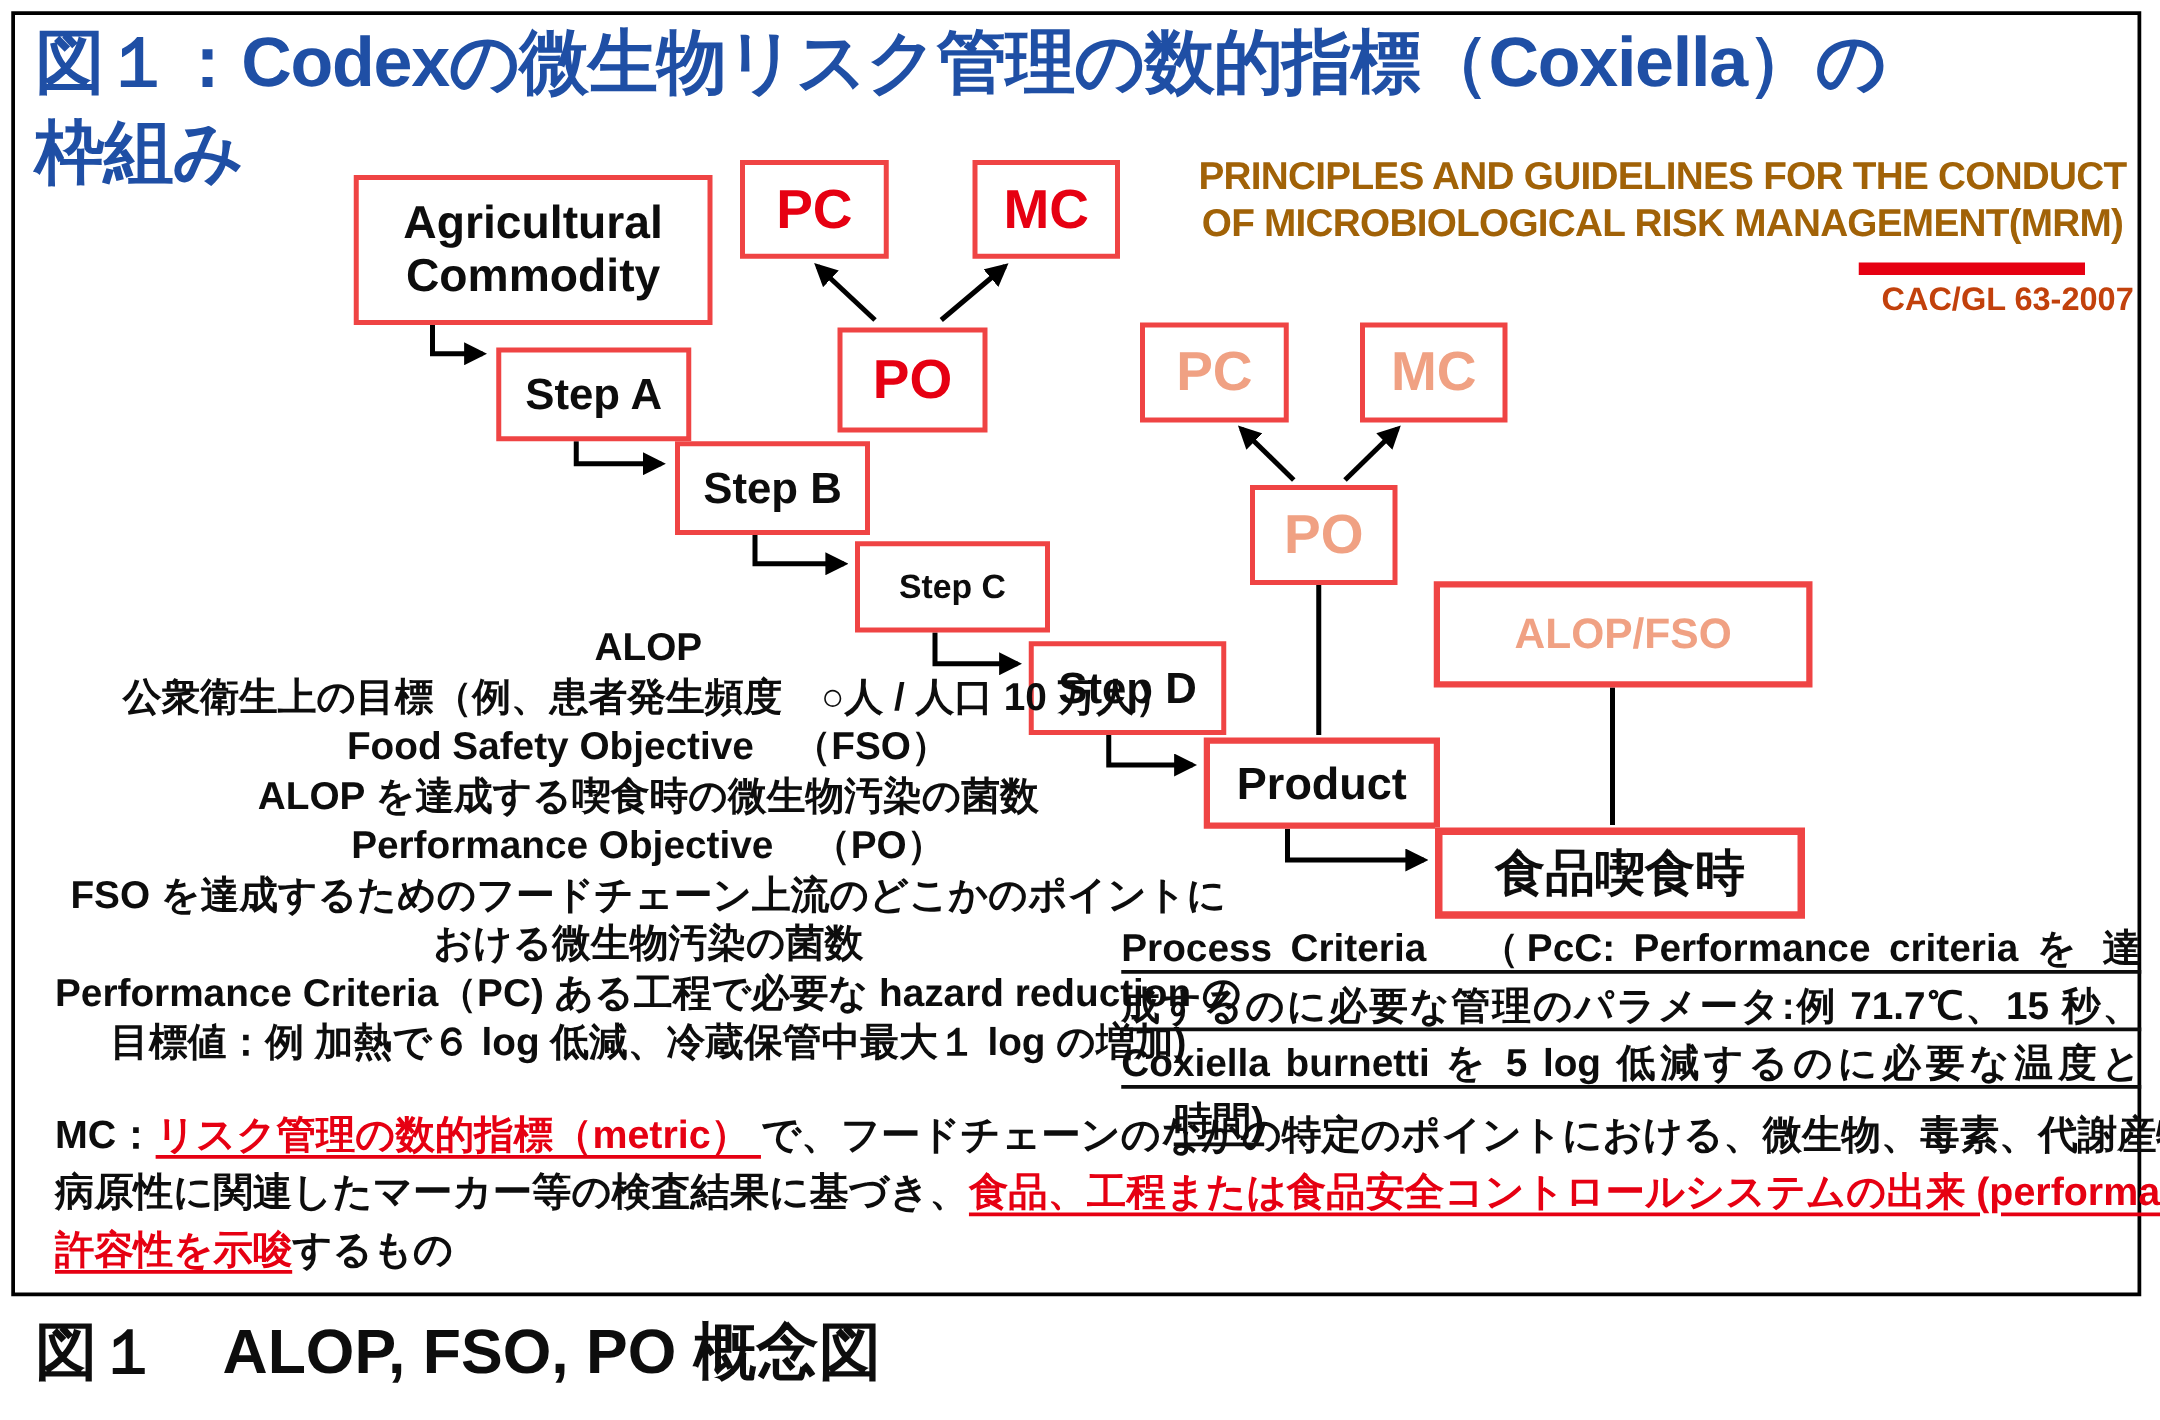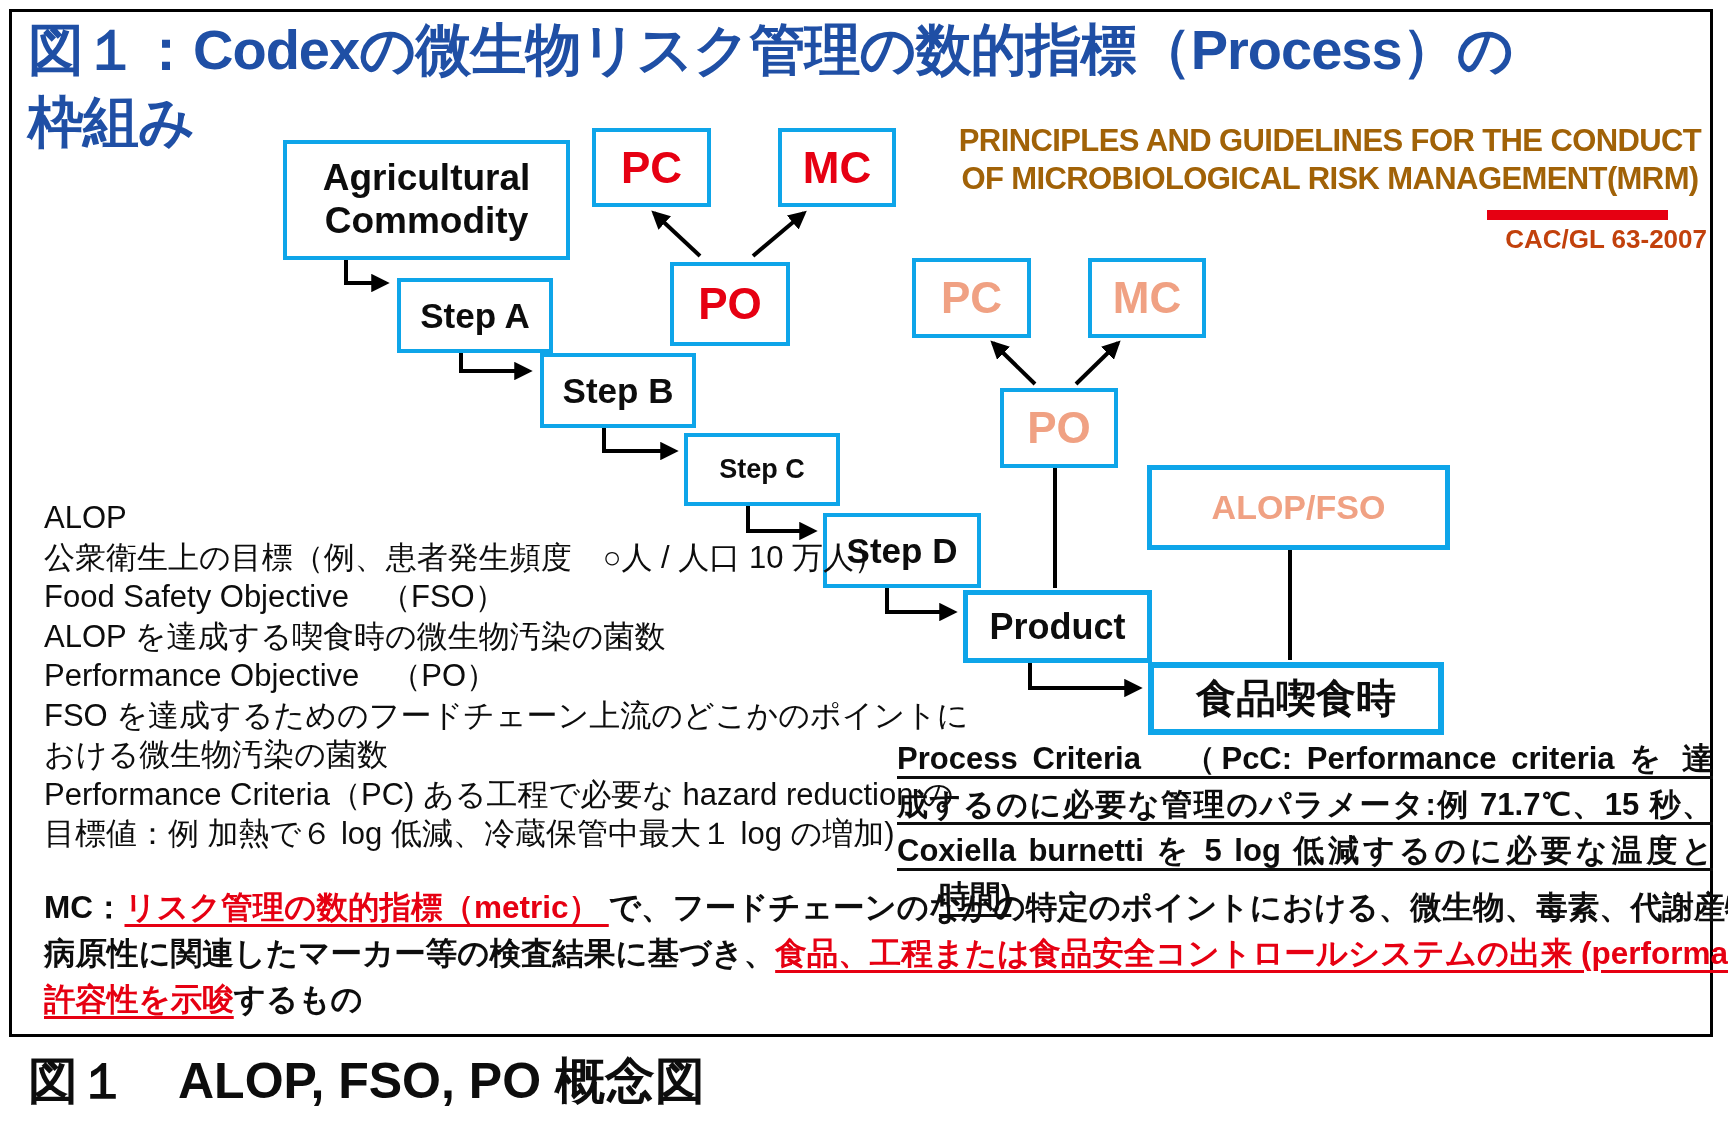--- a/index.html
+++ b/index.html
@@ -12,26 +12,26 @@
   .title{position:absolute;left:28px;top:14px;width:1560px;color:#1f4fa5;
          font-size:56px;font-weight:bold;line-height:72px;letter-spacing:-1px;}
   .title .t2{display:block;}
 
   .header{position:absolute;left:950px;top:122px;width:760px;text-align:center;
           font-size:31px;font-weight:600;line-height:38px;letter-spacing:-0.6px;color:#a16207;}
   .redbar{position:absolute;left:1487px;top:210px;width:181px;height:10px;background:#e60012;}
   .cac{position:absolute;top:224px;right:21px;font-size:26px;font-weight:bold;color:#c2410c;}
 
   .box{position:absolute;display:flex;align-items:center;justify-content:center;
-       border:4px solid #0ea5e9;background:#fff;font-weight:bold;text-align:center;color:#0d0d0d;}
+       border:4px solid #ef4444;background:#fff;font-weight:bold;text-align:center;color:#0d0d0d;}
   .red-t{color:#e60012;}
   .salmon-t{color:#f0a183;}
 
-  .defs{position:absolute;left:44px;top:498px;font-size:31px;font-weight:normal;
-        line-height:39.5px;white-space:nowrap;color:#0d0d0d;}
+  .defs{position:absolute;left:44px;top:498px;font-size:31px;font-weight:bold;
+        line-height:39.5px;white-space:nowrap;color:#0d0d0d;text-align:center;}
 
   .pcc{position:absolute;left:897px;top:736px;width:816px;font-size:31px;font-weight:bold;
        line-height:46px;color:#0d0d0d;}
   .pcc .ln{text-decoration:underline;text-decoration-thickness:3px;text-underline-offset:7px;}
   .pcc .just{text-align:justify;text-align-last:justify;}
 
   .mcnote{position:absolute;left:44px;top:884px;font-size:31.5px;font-weight:bold;
           line-height:46px;white-space:nowrap;color:#0d0d0d;}
   .mcnote .rd{color:#e60012;text-decoration:underline;text-decoration-thickness:3px;
               text-underline-offset:6px;}
@@ -63,21 +63,21 @@
       <path d="M700 256 L654 213" marker-end="url(#ah)"></path>
       <path d="M753 256 L804 213" marker-end="url(#ah)"></path>
       <path d="M1035 384 L993 343" marker-end="url(#ah)"></path>
       <path d="M1076 384 L1118 343" marker-end="url(#ah)"></path>
       <path d="M1055 460 L1055 588"></path>
       <path d="M1290 540 L1290 660"></path>
     </g>
   </svg>
 
   <div class="title">
-    <span class="t1">図１：Codexの微生物リスク管理の数的指標（Process）の</span>
+    <span class="t1">図１：Codexの微生物リスク管理の数的指標（Coxiella）の</span>
     <span class="t2">枠組み</span>
   </div>
 
   <div class="header">
     <div>PRINCIPLES AND GUIDELINES FOR THE CONDUCT</div>
     <div>OF MICROBIOLOGICAL RISK MANAGEMENT(MRM)</div>
   </div>
   <div class="redbar"></div>
   <div class="cac">CAC/GL 63-2007</div>
 

